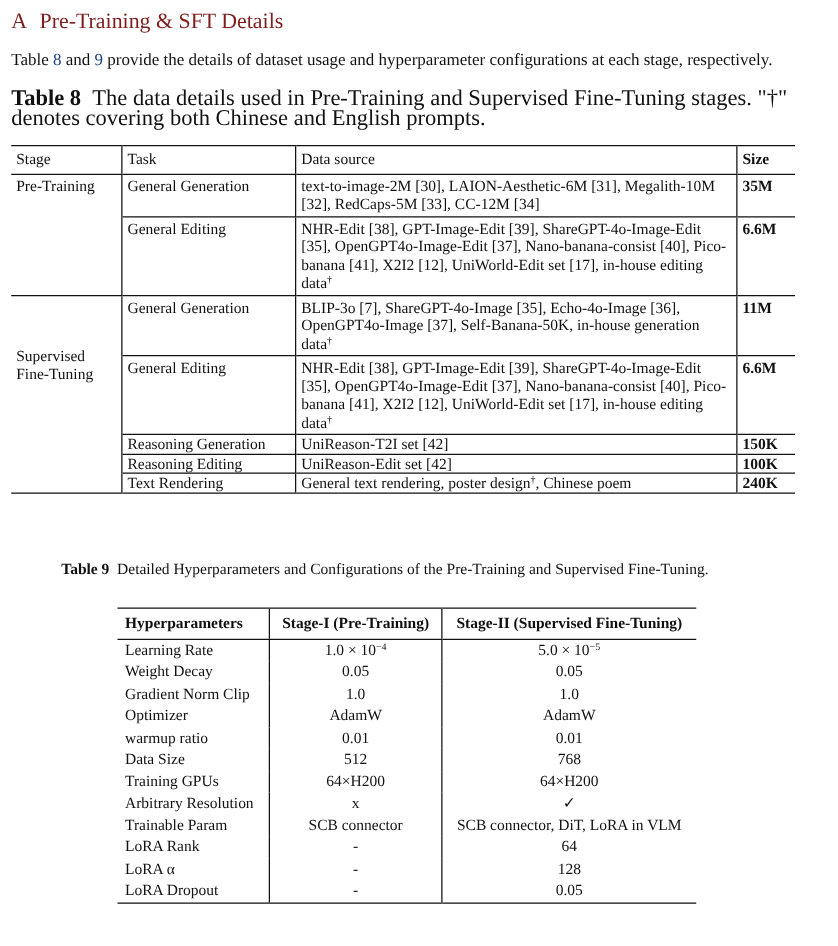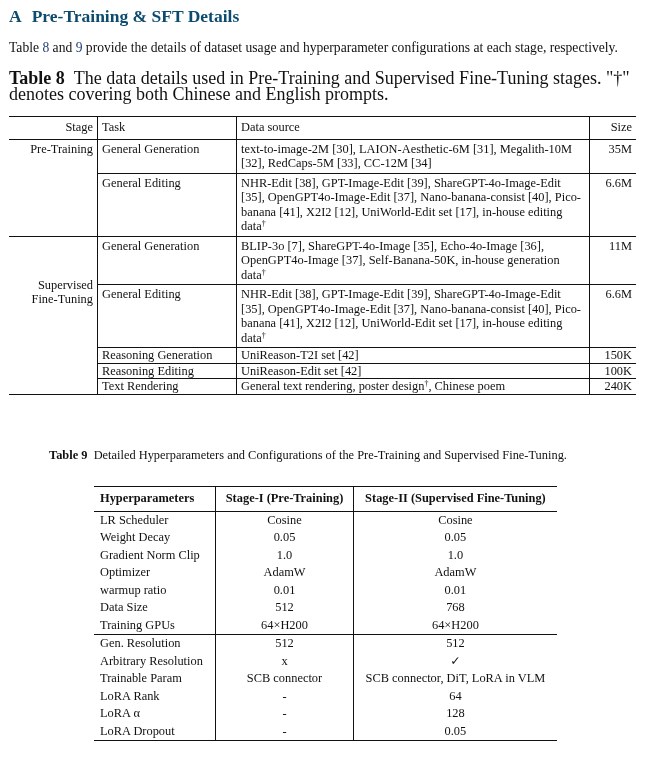--- a/index.html
+++ b/index.html
@@ -1,33 +1,33 @@
 <!DOCTYPE html>
 <html><head>
 <meta charset="utf-8">
 <style>
   html, body { margin: 0; padding: 0; background: #ffffff; }
   body { width: 670px; height: 757px; position: relative; overflow: hidden;
          font-family: "Liberation Serif", "DejaVu Serif", serif; color: #111; }
-  .sec-title { position: absolute; left: 9px; top: 6px; font-size: 17.5px; font-weight: bold; color: #0c4a6e; }
+  .sec-title { position: absolute; left: 9px; top: 6px; font-size: 17.5px; font-weight: normal; color: #7f1d1d; }
   .sec-title .num { margin-right: 10px; }
   .intro { position: absolute; left: 9px; top: 40px; font-size: 13.6px; color: #111; white-space: nowrap; }
   .ref { color: #1f3f7a; }
   .cap8 { position: absolute; left: 9px; top: 70px; width: 655px; font-size: 18px; line-height: 16px; }
   .cap8 b, .cap9 b { font-weight: bold; }
   table { border-collapse: collapse; font-size: 12.4px; }
   .t8 { position: absolute; left: 9px; top: 116px; width: 627px; }
   .t8 td, .t8 th { padding: 0 4px; vertical-align: top; line-height: 14.5px; font-weight: normal; text-align: left; }
   .t8 th { padding-top: 3px; padding-bottom: 4px; }
   .t8 .rule-top { border-top: 1px solid #111; }
   .t8 .rule-bot { border-bottom: 1px solid #111; }
   .t8 .vl { border-left: 1px solid #111; }
-  .t8 .c-stage { width: 80px; text-align: right; }
+  .t8 .c-stage { width: 80px; text-align: left; }
   .t8 .c-task { width: 130px; }
-  .t8 .c-size { width: 38px; text-align: right; }
+  .t8 .c-size { width: 38px; text-align: left; font-weight: bold; }
   .t8 .rowsep td.cell { border-top: 1px solid #111; }
   .t8 .pad td { padding-top: 2px; padding-bottom: 2px; }
   .cap9 { position: absolute; left: 49px; top: 448px; font-size: 12.4px; white-space: nowrap; }
   .t9 { position: absolute; left: 94px; top: 486px; width: 463px; }
   .t9 td, .t9 th { padding: 0 6px; line-height: 17.5px; font-weight: normal; }
   .t9 th { font-weight: bold; padding-top: 3px; padding-bottom: 3px; text-align: center; }
   .t9 th.l, .t9 td.l { text-align: left; }
   .t9 td.c { text-align: center; }
   .t9 .rule-top { border-top: 1px solid #111; text-align: center; }
   .t9 .rule-bot { border-bottom: 1px solid #111; }
@@ -109,23 +109,23 @@
 <table class="t9">
   <tbody>
       <tr>
     <th class="l rule-top rule-bot">Hyperparameters</th>
     <th class="vl rule-top rule-bot">Stage-I (Pre-Training)</th>
     <th class="vl rule-top rule-bot">Stage-II (Supervised Fine-Tuning)</th>
   </tr>
   </tbody>
     <tbody id="g1">
       <tr>
-        <td class="l"><span>LR Scheduler</span></td>
-        <td class="c vl"><span>Cosine</span></td>
-        <td class="c vl"><span>Cosine</span></td>
+        <td class="l"><span>Learning Rate</span></td>
+        <td class="c vl"><span>1.0 × 10</span><sup>−4</sup></td>
+        <td class="c vl"><span>5.0 × 10</span><sup>−5</sup></td>
       </tr>
       <tr>
         <td class="l"><span>Weight Decay</span></td>
         <td class="c vl"><span>0.05</span></td>
         <td class="c vl"><span>0.05</span></td>
       </tr>
       <tr>
         <td class="l"><span>Gradient Norm Clip</span></td>
         <td class="c vl"><span>1.0</span></td>
         <td class="c vl"><span>1.0</span></td>
@@ -145,25 +145,20 @@
         <td class="c vl"><span>512</span></td>
         <td class="c vl"><span>768</span></td>
       </tr>
       <tr>
         <td class="l"><span>Training GPUs</span></td>
         <td class="c vl"><span>64×H200</span></td>
         <td class="c vl"><span>64×H200</span></td>
       </tr>
     </tbody>
   <tbody id="g2">
-      <tr class="sep">
-        <td class="l"><span>Gen. Resolution</span></td>
-        <td class="c vl"><span>512</span></td>
-        <td class="c vl"><span>512</span></td>
-      </tr>
       <tr>
         <td class="l"><span>Arbitrary Resolution</span></td>
         <td class="c vl"><span>x</span></td>
         <td class="c vl"><span>✓</span></td>
       </tr>
       <tr>
         <td class="l"><span>Trainable Param</span></td>
         <td class="c vl"><span>SCB connector</span></td>
         <td class="c vl"><span>SCB connector, DiT, LoRA in VLM</span></td>
       </tr>

